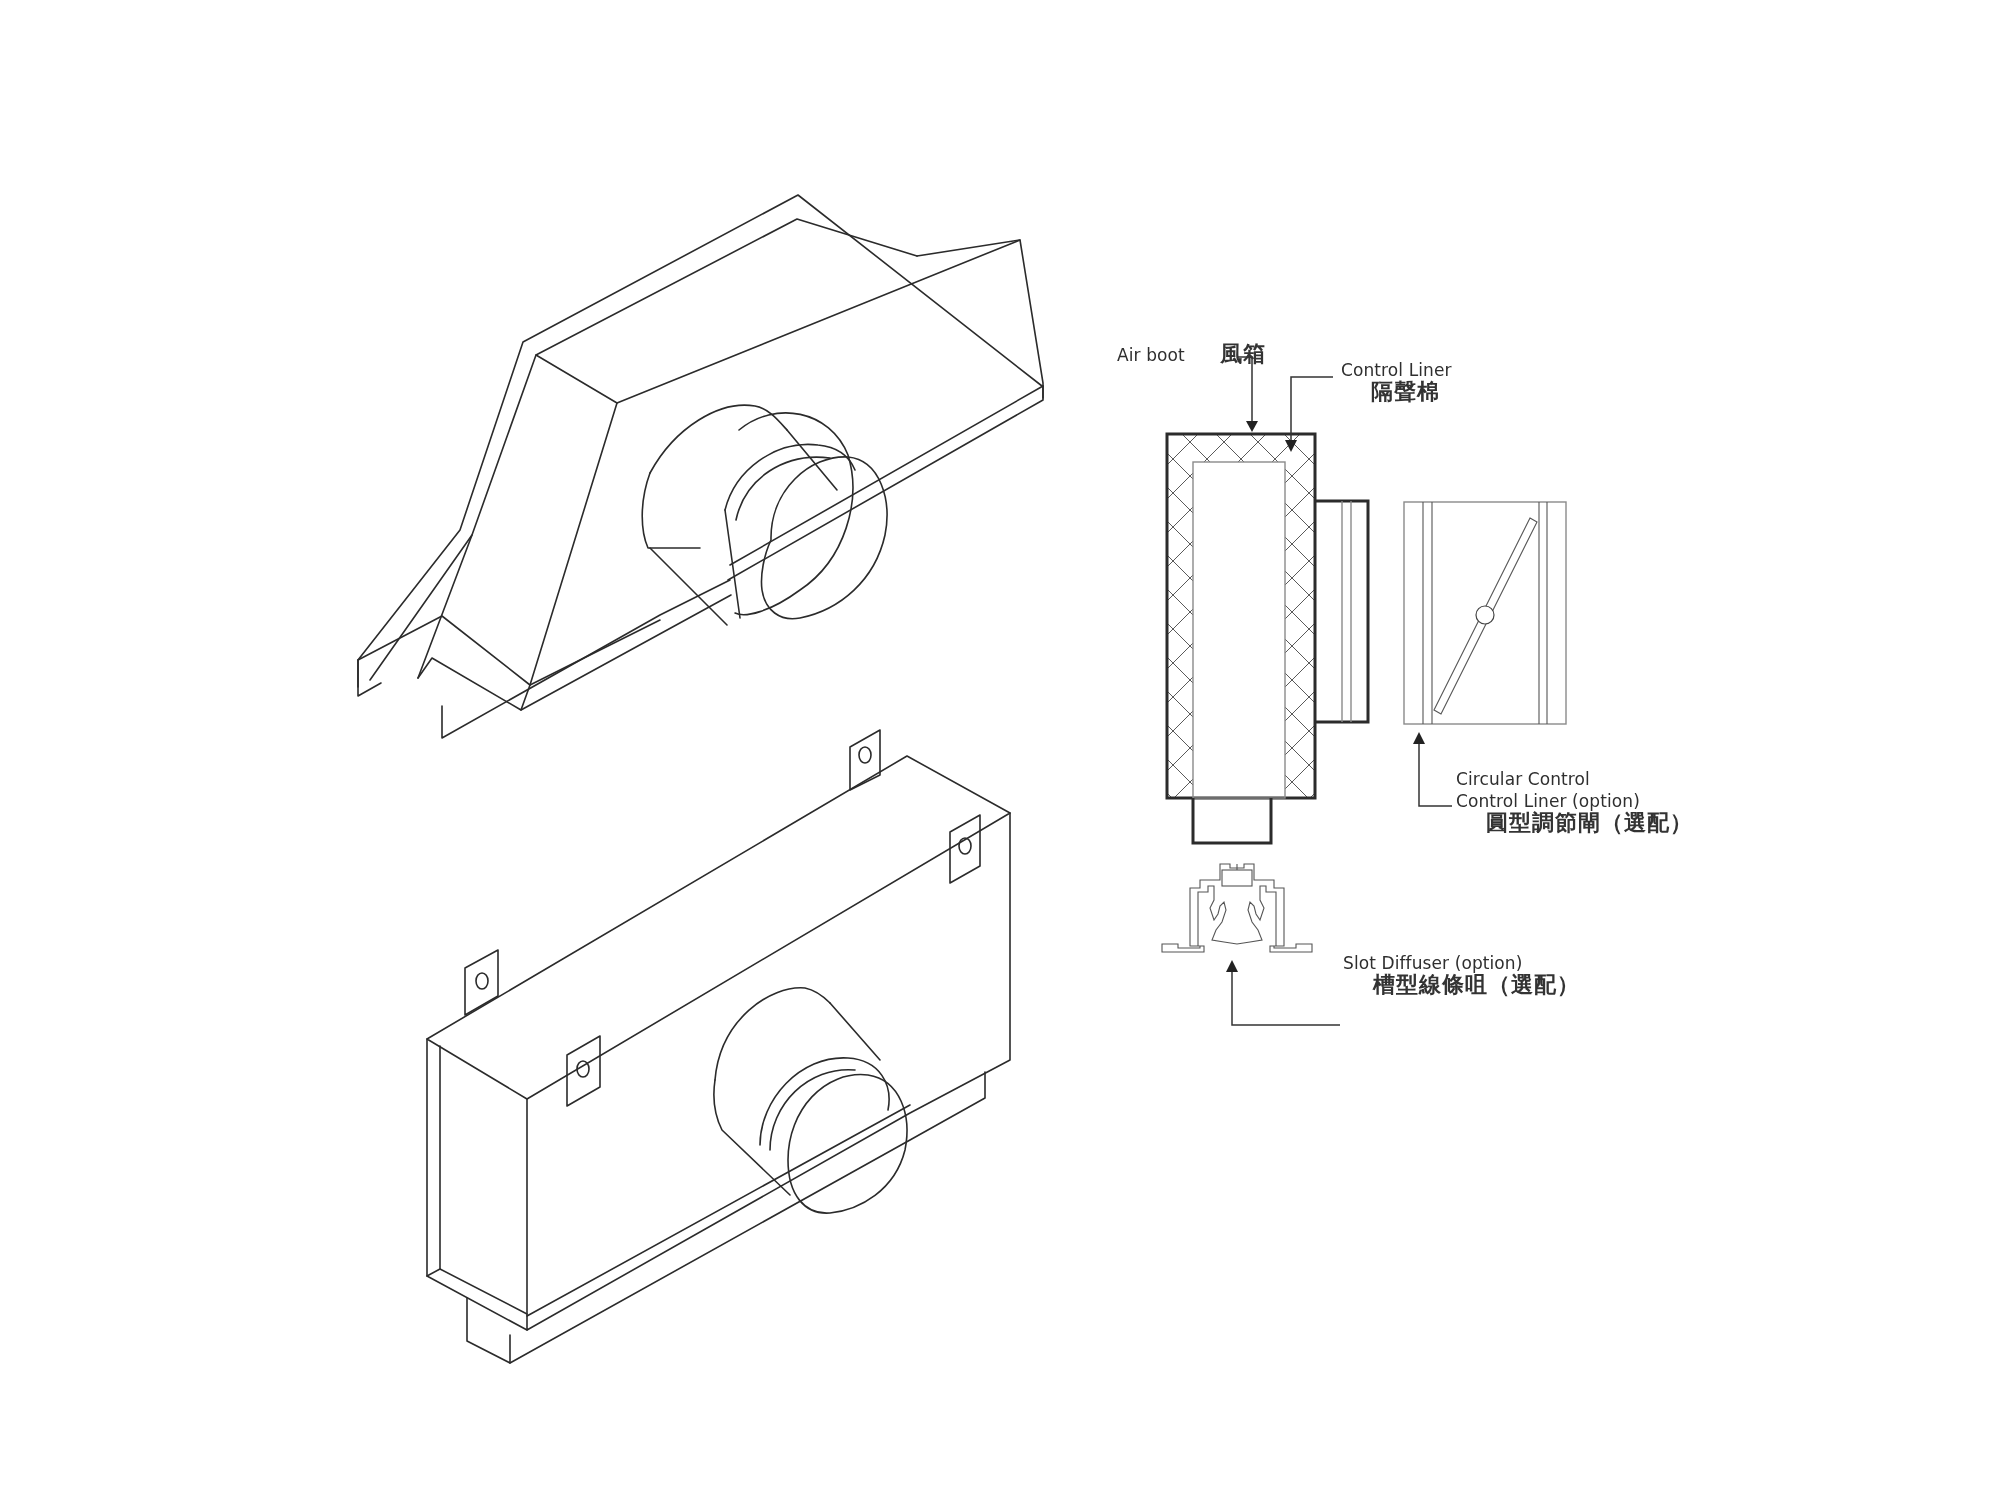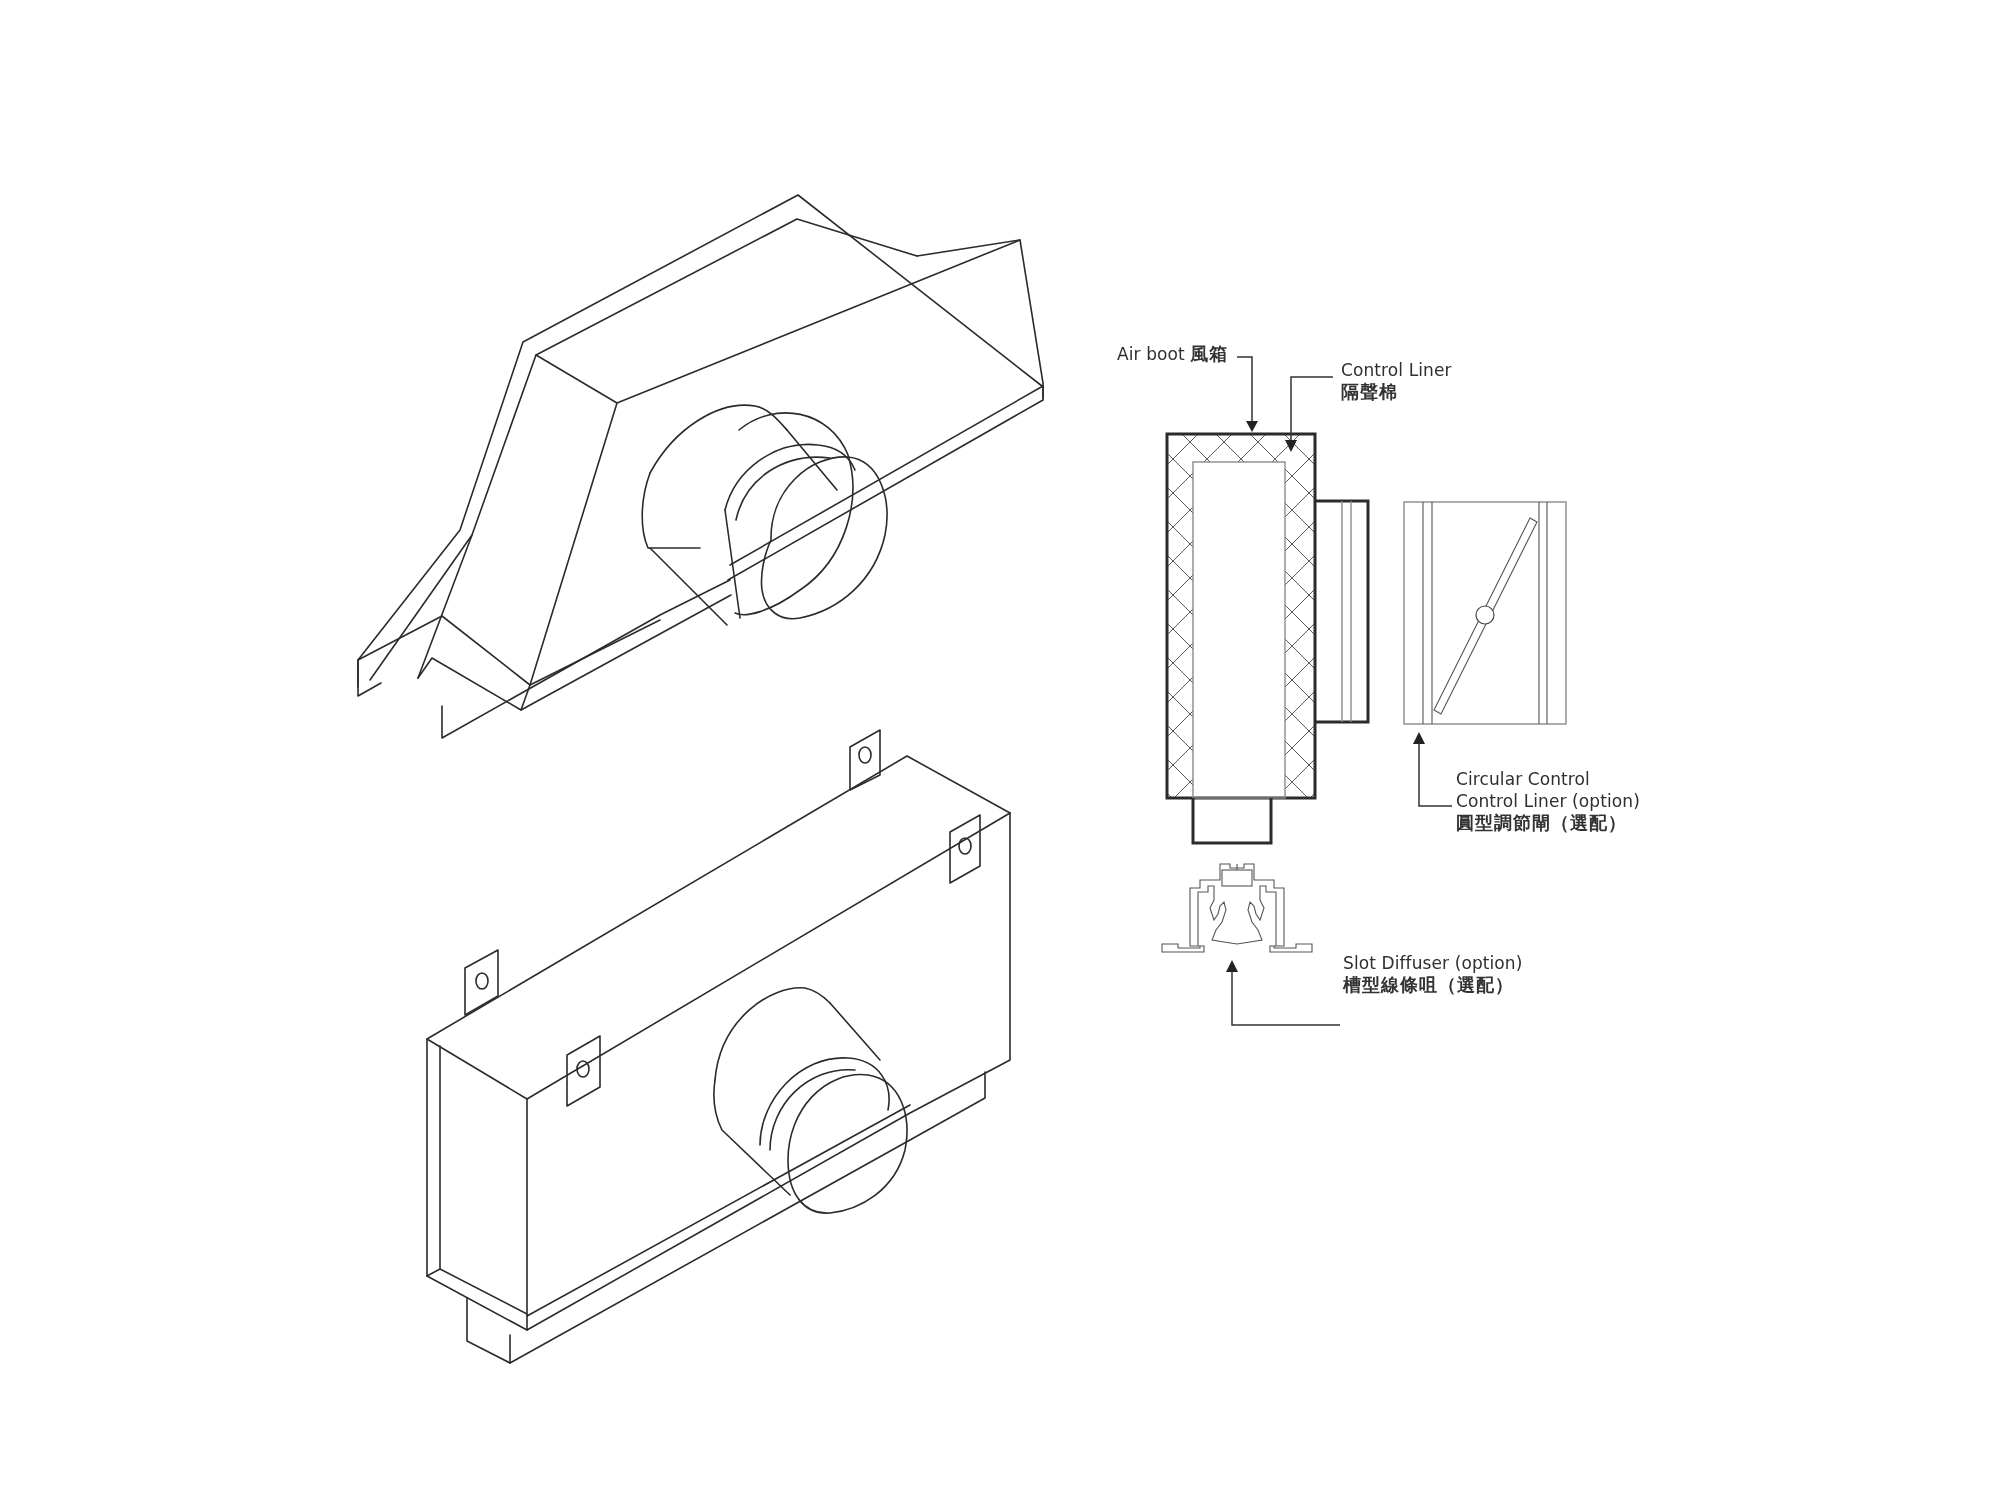--- a/index.html
+++ b/index.html
@@ -1,20 +1,20 @@
 <!DOCTYPE html>
 <html><head>
   <meta charset="utf-8">
   <style>
     html, body { margin: 0; padding: 0; background: #ffffff; }
     body { width: 2000px; height: 1500px; position: relative; overflow: hidden;
            font-family: "DejaVu Sans", "Liberation Sans", sans-serif; color: #2a2a2a; }
     svg.art { position: absolute; left: 0; top: 0; width: 2000px; height: 1500px; }
     .lbl { position: absolute; font-size: 17px; line-height: 22px; color: #2f2f2f; white-space: nowrap; letter-spacing: 0.1px; }
-    .lbl .zh { font-size: 18px; font-weight: bold; color: #333; letter-spacing: 1px; }
+    .lbl .zh { font-size: 22px; font-weight: bold; color: #333; letter-spacing: 1px; margin-left: 30px; }
     .stroke { fill: none; stroke: #2b2b2b; stroke-width: 1.6; stroke-linejoin: round; stroke-linecap: round; }
     .thick { fill: none; stroke: #2b2b2b; stroke-width: 3; stroke-linejoin: miter; }
     .thin { fill: none; stroke: #555; stroke-width: 1.1; }
     .grey { fill: none; stroke: #8a8a8a; stroke-width: 1.4; }
     .leader { fill: none; stroke: #333; stroke-width: 1.5; }
     .arrow { fill: #222; stroke: none; }
   </style>
 </head>
 <body>
 

